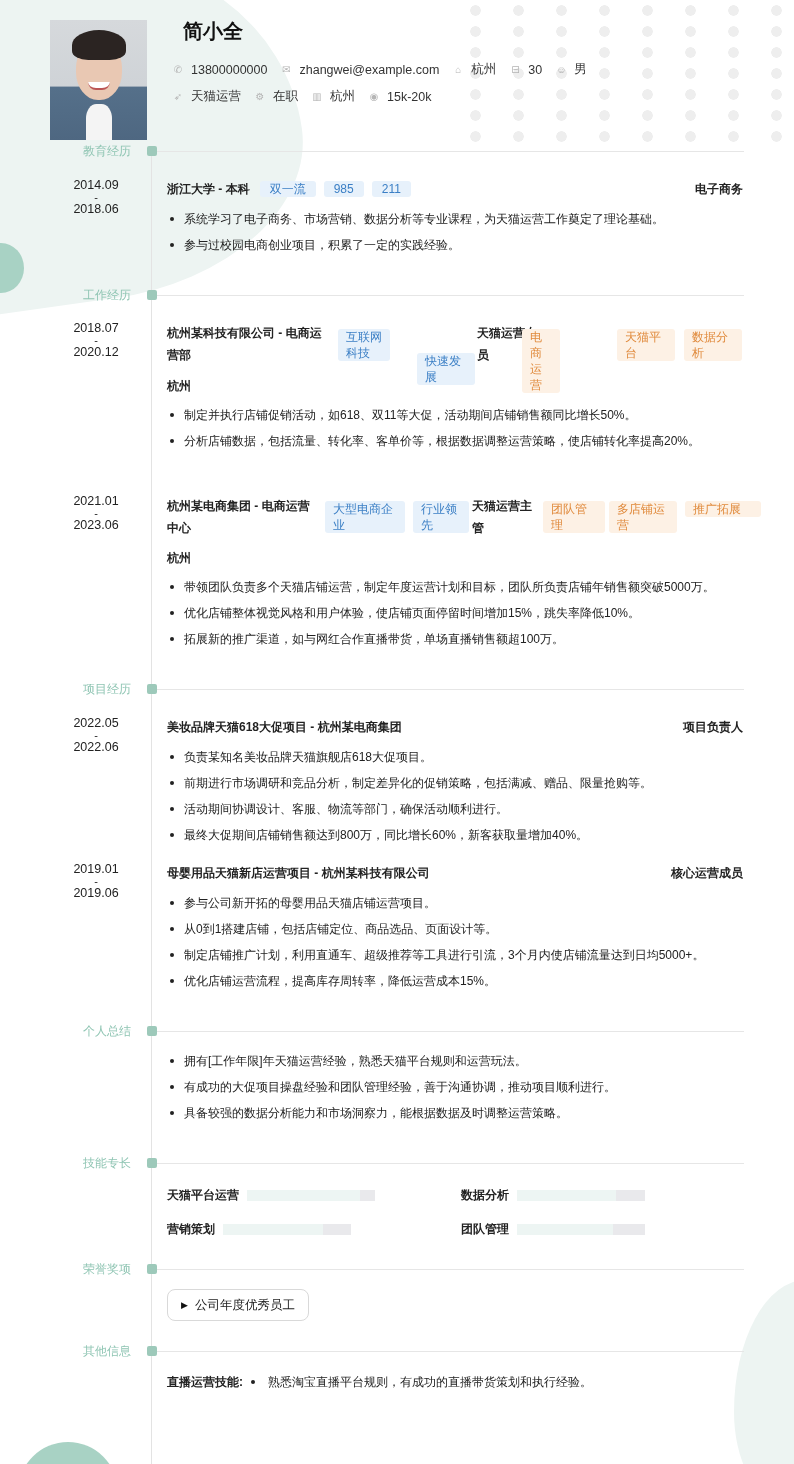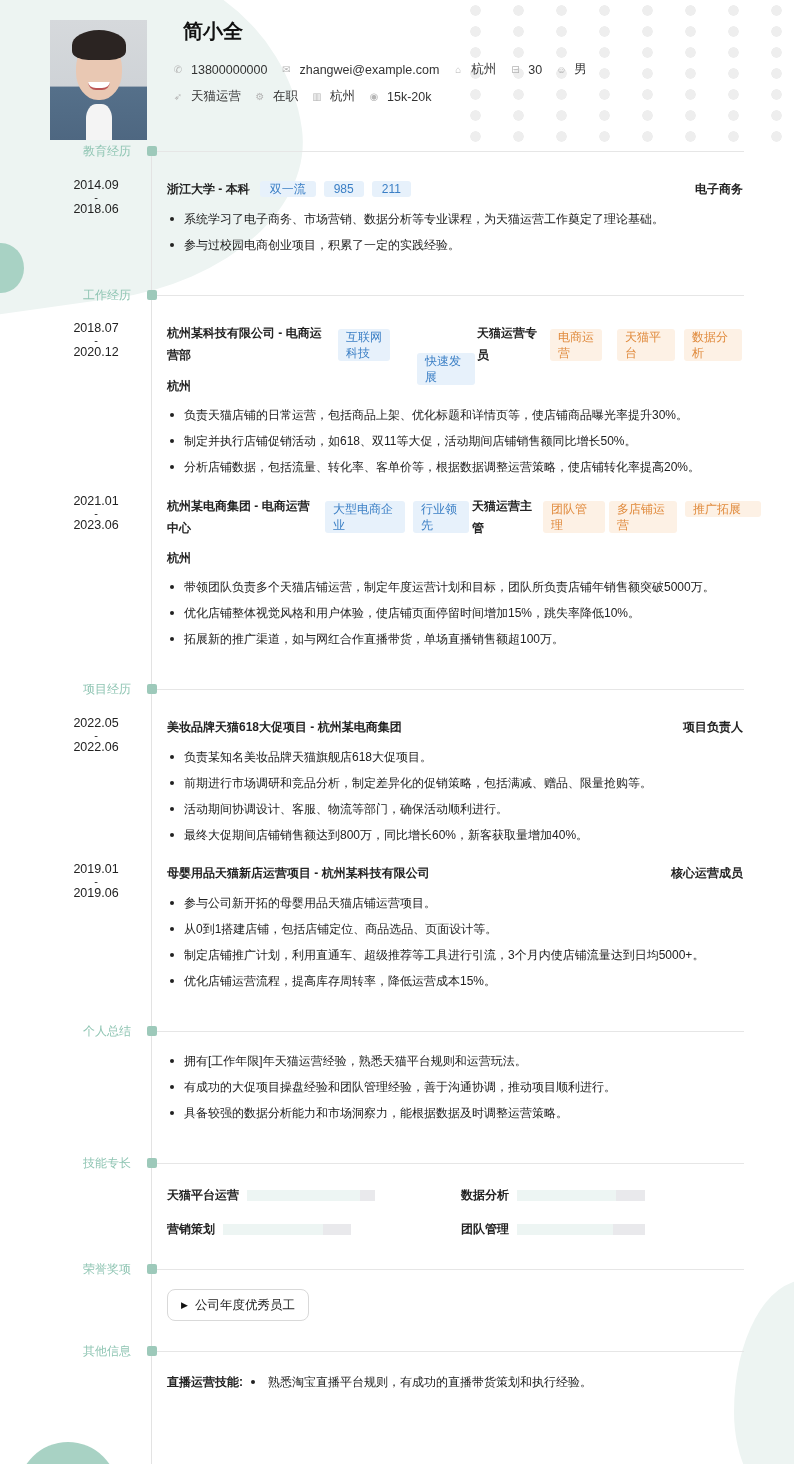--- a/index.html
+++ b/index.html
@@ -164,26 +164,25 @@
 
   <div class="date" style="top:322px">
     <span>2018.07</span>
     <span class="dash">-</span>
     <span>2020.12</span>
   </div>
   <div class="entry-title" style="top:322px; width:160px; line-height:22px; font-size:12px;">杭州某科技有限公司 - 电商运营部</div>
   <span class="tag blue wrap abs" style="left:338px; top:329px; width:52px;">互联网科技</span>
   <span class="tag blue wrap abs" style="left:417px; top:329px; width:58px;margin-top:24px;">快速发展</span>
   <div class="abs" style="left:477px; top:322px; width:66px; font-weight:bold; font-size:12px; line-height:22px;">天猫运营专员</div>
-  <span class="tag orange wrap abs" style="left:550px; top:329px; width:52px;">电商运营</span>
+  <span class="tag orange wrap abs" style="left:522px; top:329px; width:38px;">电商运营</span>
   <span class="tag orange wrap abs" style="left:617px; top:329px; width:58px;">天猫平台</span>
   <span class="tag orange wrap abs" style="left:684px; top:329px; width:58px;">数据分析</span>
   <div class="city" style="top:378px">杭州</div>
   <ul class="bullets" style="top:402px">
-    <li>负责天猫店铺的日常运营，包括商品上架、优化标题和详情页等，使店铺商品曝光率提升30%。</li>
     <li>制定并执行店铺促销活动，如618、双11等大促，活动期间店铺销售额同比增长50%。</li>
     <li>分析店铺数据，包括流量、转化率、客单价等，根据数据调整运营策略，使店铺转化率提高20%。</li>
   </ul>
 
   <div class="date" style="top:495px">
     <span>2021.01</span>
     <span class="dash">-</span>
     <span>2023.06</span>
   </div>
   <div class="entry-title" style="top:495px; width:150px; line-height:22px; font-size:12px;">杭州某电商集团 - 电商运营中心</div>

